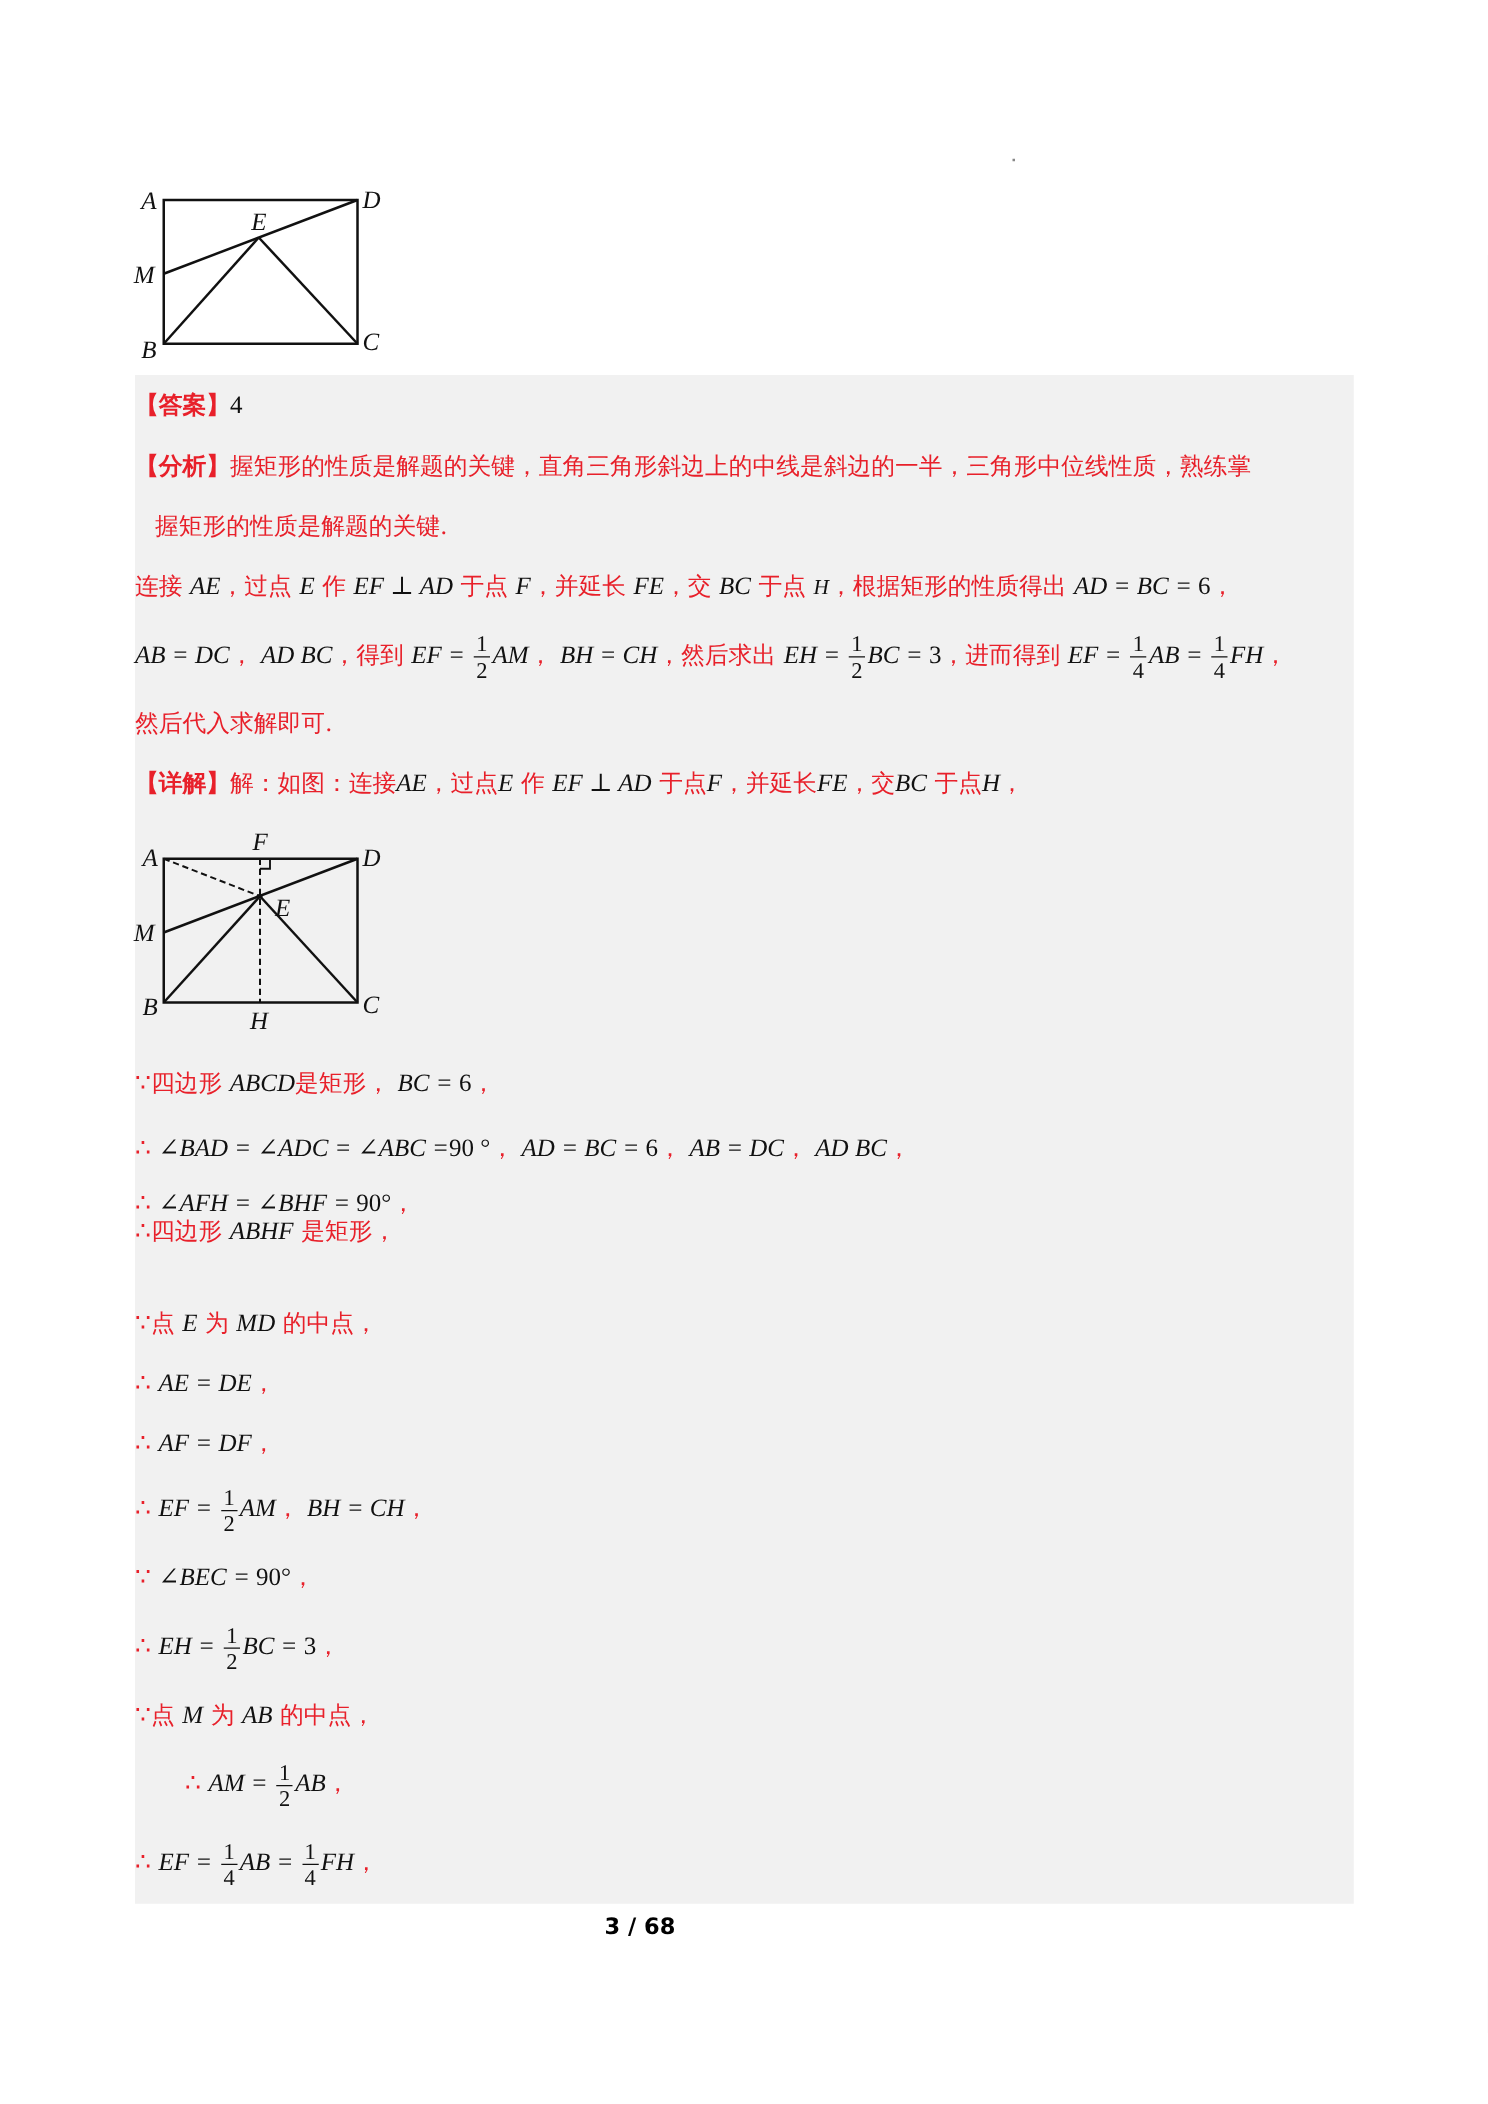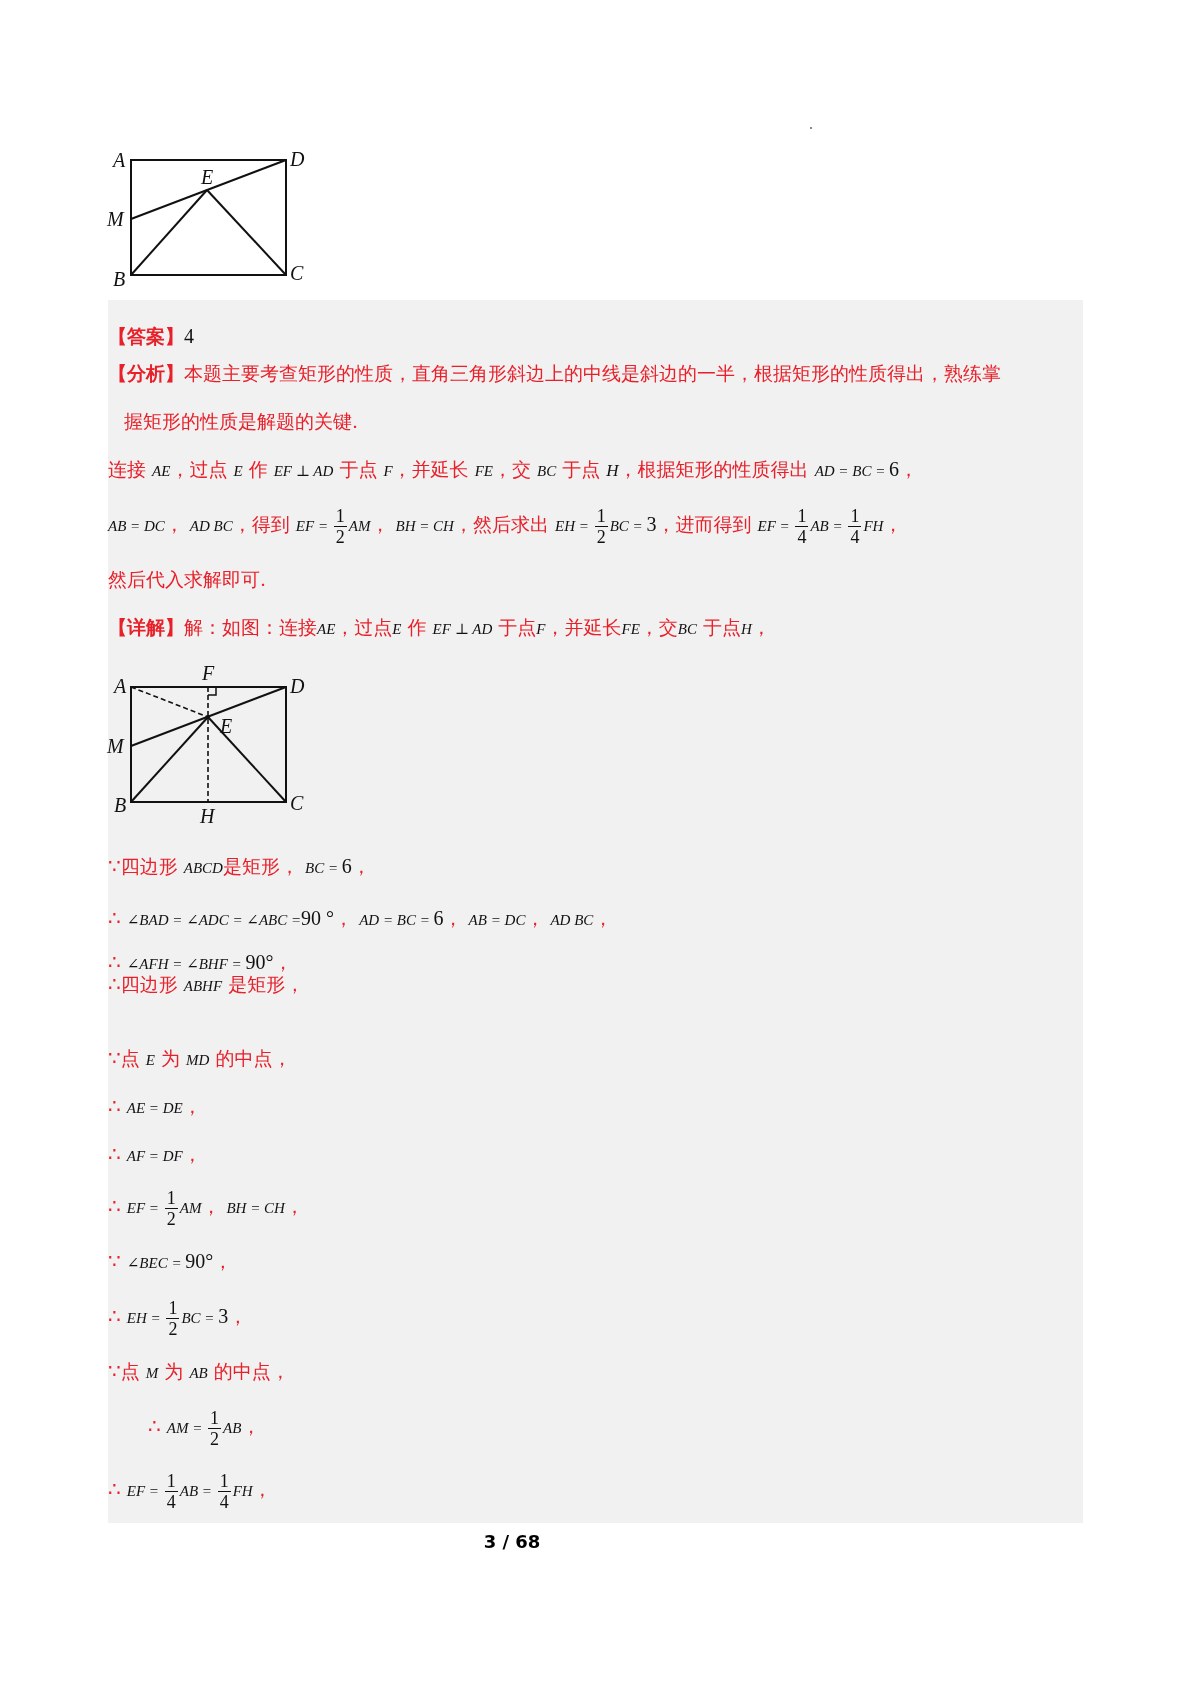--- a/index.html
+++ b/index.html
@@ -3,21 +3,21 @@
 <meta charset="utf-8">
 <style>
   html, body { margin: 0; padding: 0; background: #ffffff; }
   body { width: 1190px; height: 1683px; position: relative; overflow: hidden;
          font-family: "DejaVu Serif", "Liberation Serif", serif; color: #000; }
   .fig { position: absolute; }
   .fig svg { display: block; }
   .gray { position: absolute; left: 108px; top: 300px; width: 975px; height: 1223px; background: #f1f1f1; }
   .line { position: absolute; left: 108px; height: 40px; line-height: 40px; font-size: 19px; white-space: nowrap; }
   .red { color: #e8202a; }
-  .m { font-family: "Liberation Serif", "DejaVu Serif", serif; font-style: italic; color: #111; font-size: 15px; }
+  .m { font-family: "Liberation Serif", "DejaVu Serif", serif; font-style: italic; color: #111; font-size: 20px; }
   .n { font-family: "Liberation Serif", "DejaVu Serif", serif; font-style: normal; color: #111; font-size: 20px; }
   .br { color: #e8202a; font-weight: bold; }
   .frac { display: inline-block; vertical-align: middle; text-align: center; font-family: "Liberation Serif", serif;
           font-size: 18px; line-height: 20px; margin: 0 2px; color: #111; font-style: normal; }
   .frac .num { display: block; border-bottom: 1px solid #111; padding: 0 2px; }
   .frac .den { display: block; padding: 0 2px; }
   .sym { color: #e8202a; font-size: 20px; }
   .pagenum { position: absolute; top: 1531px; left: 0; width: 1024px; text-align: center;
              font-family: "DejaVu Sans", "Liberation Sans", sans-serif; font-weight: bold; font-size: 18px; color: #000; }
   .dot { position: absolute; left: 810px; top: 127px; width: 2px; height: 2px; background: #888; }
@@ -40,26 +40,26 @@
     <text class="lbl" x="190" y="26">D</text>
     <text class="lbl" x="101" y="44">E</text>
     <text class="lbl" x="7" y="86">M</text>
     <text class="lbl" x="13" y="146">B</text>
     <text class="lbl" x="190" y="140">C</text>
   </svg>
 </div>
 
 <div class="gray"></div>
 
-<div class="line" style="top:316px;text-align:center;">
+<div class="line" style="top:304px;text-align:center;">
   <span class="br">【答案】</span><span class="n">4</span>
 </div>
 
 <div class="line red" style="top:353px;">
-  <span class="br">【分析】</span><span>本题主要考查矩形的性质，直角三角形斜边上的中线是斜边的一半，根据矩形的性质得出，熟练掌</span>
+  <span class="br">【分析】</span><span>握矩形的性质是解题的关键，直角三角形斜边上的中线是斜边的一半，三角形中位线性质，熟练掌</span>
 </div>
 <div class="line red" style="top:401px;margin-left:16px;">
   <span>握矩形的性质是解题的关键.</span>
 </div>
 <div class="line red" style="top:449px;">
   <span>连接</span> <span class="m">AE</span><span>，过点</span> <span class="m">E</span> <span>作</span> <span class="m">EF ⊥ AD</span> <span>于点</span> <span class="m">F</span><span>，并延长</span> <span class="m">FE</span><span>，交</span> <span class="m">BC</span> <span>于点</span> <span class="m" style="font-size:17px">H</span><span>，根据矩形的性质得出</span> <span class="m">AD = BC = </span><span class="n">6</span><span>，</span>
 </div>
 <div class="line red" style="top:500px; height:48px; line-height:48px;">
   <span class="m">AB = DC</span><span>，</span> <span class="m">AD   BC</span><span>，得到</span> <span class="m">EF = </span><span class="frac"><span class="num">1</span><span class="den">2</span></span><span class="m">AM</span><span>，</span> <span class="m">BH = CH</span><span>，然后求出</span> <span class="m">EH = </span><span class="frac"><span class="num">1</span><span class="den">2</span></span><span class="m">BC = </span><span class="n">3</span><span>，进而得到</span> <span class="m">EF = </span><span class="frac"><span class="num">1</span><span class="den">4</span></span><span class="m">AB = </span><span class="frac"><span class="num">1</span><span class="den">4</span></span><span class="m">FH</span><span>，</span>
 </div>

